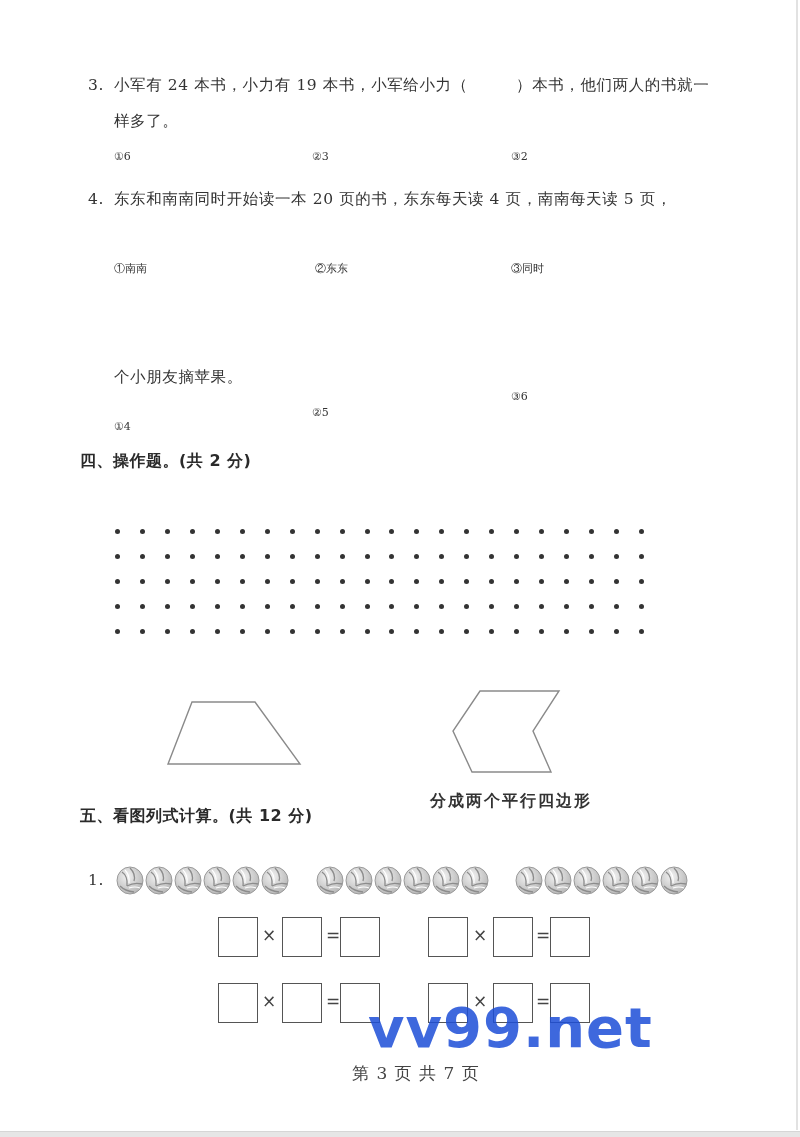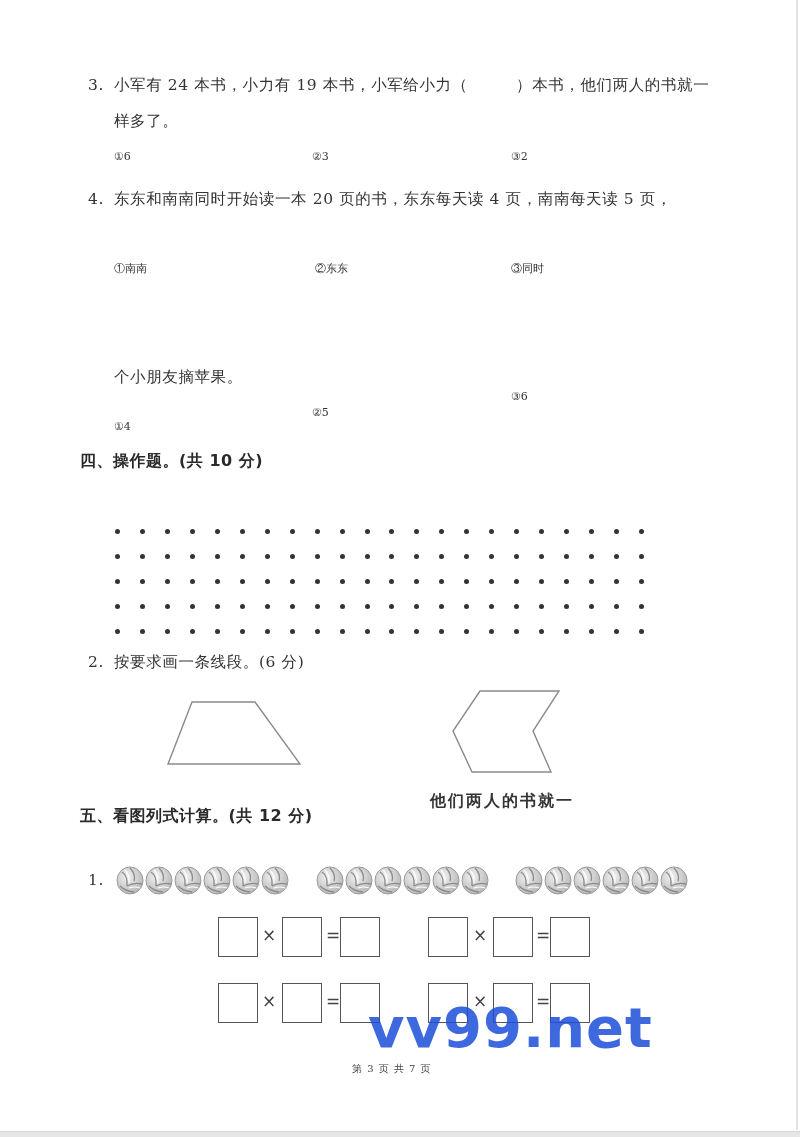--- a/index.html
+++ b/index.html
@@ -24,21 +24,21 @@
 
   svg.shapes { position: absolute; left: 0; top: 0; }
 
   .ball-row { position: absolute; top: 866px; height: 30px; }
   .ball { position: absolute; top: 0; width: 28px; height: 29px; }
 
   .box { position: absolute; width: 38px; height: 38px; border: 1.5px solid #555; background: #fff; }
   .op { position: absolute; font-family: "DejaVu Sans", "Liberation Sans", sans-serif; font-size: 17px; color: #444; }
 
   .watermark { position: absolute; left: 368px; top: 985px; font-family: "DejaVu Sans", "Liberation Sans", sans-serif; font-weight: bold; font-size: 56px; color: #1d4ed8; letter-spacing: 1px; line-height: 86px; opacity: 0.85; }
-  .footer { position: absolute; left: 352px; top: 1062px; font-size: 10px; color: #444; letter-spacing: 1px; white-space: nowrap; }
+  .footer { position: absolute; left: 352px; top: 1062px; font-size: 17px; color: #444; letter-spacing: 1px; white-space: nowrap; }
 </style>
 </head>
 <body>
 
 <div class="page">
 
   <div class="line" style="left:88px; top:75px;">
     <span class="num">3.</span><span>小军有 24 本书，小力有 19 本书，小军给小力（　　　）本书，他们两人的书就一</span>
   </div>
   <div class="line" style="left:114px; top:111px;">样多了。</div>
@@ -51,21 +51,21 @@
   </div>
   <div class="opt" style="left:114px; top:261px;">①南南</div>
   <div class="opt" style="left:315px; top:261px;">②东东</div>
   <div class="opt" style="left:511px; top:261px;">③同时</div>
 
   <div class="line" style="left:114px; top:367px;">个小朋友摘苹果。</div>
   <div class="opt" style="left:114px; top:406px;margin-top:14px;">①4</div>
   <div class="opt" style="left:312px; top:406px;">②5</div>
   <div class="opt" style="left:511px; top:390px;">③6</div>
 
-  <div class="heading" style="left:80px; top:451px;">四、操作题。(共 10 分)</div>
+  <div class="heading" style="left:80px; top:451px;">四、操作题。(共 2 分)</div>
 
   <div class="dot-grid" id="dotgrid">
       <div class="dot" style="left: 3px; top: 3px;"></div>
       <div class="dot" style="left: 27.95px; top: 3px;"></div>
       <div class="dot" style="left: 52.9px; top: 3px;"></div>
       <div class="dot" style="left: 77.85px; top: 3px;"></div>
       <div class="dot" style="left: 102.8px; top: 3px;"></div>
       <div class="dot" style="left: 127.75px; top: 3px;"></div>
       <div class="dot" style="left: 152.7px; top: 3px;"></div>
       <div class="dot" style="left: 177.65px; top: 3px;"></div>
@@ -166,30 +166,27 @@
       <div class="dot" style="left: 352.3px; top: 103px;"></div>
       <div class="dot" style="left: 377.25px; top: 103px;"></div>
       <div class="dot" style="left: 402.2px; top: 103px;"></div>
       <div class="dot" style="left: 427.15px; top: 103px;"></div>
       <div class="dot" style="left: 452.1px; top: 103px;"></div>
       <div class="dot" style="left: 477.05px; top: 103px;"></div>
       <div class="dot" style="left: 502px; top: 103px;"></div>
       <div class="dot" style="left: 526.95px; top: 103px;"></div>
     </div>
 
-  <div class="line" style="left:88px; top:652px;">
-    <span class="num">2.</span><span>按要求画一条线段。(6 分)</span>
-  </div>
 
   <svg class="shapes" width="800" height="1137" viewBox="0 0 800 1137">
     <polygon points="192,702 255,702 300,764 168,764" fill="none" stroke="#8a8a8a" stroke-width="1.4"></polygon>
     <polygon points="480,691 559,691 533,731 551,772 472,772 453,731" fill="none" stroke="#8a8a8a" stroke-width="1.4"></polygon>
   </svg>
 
-  <div class="caption" style="left:430px; top:791px;">他们两人的书就一</div>
+  <div class="caption" style="left:430px; top:791px;">分成两个平行四边形</div>
 
   <div class="heading" style="left:80px; top:798px;margin-top:8px;">五、看图列式计算。(共 12 分)</div>
   <div class="line" style="left:88px; top:871px;">1.</div>
 
   <div id="balls">
       <div class="ball-row" style="left: 116px;">
         <div class="ball" style="left: 0px;"><svg width="28" height="29" viewBox="0 0 28 29">
             <defs>
               <radialGradient id="vg" cx="0.4" cy="0.35" r="0.7">
                 <stop offset="0" stop-color="#f2f2f2"></stop>

